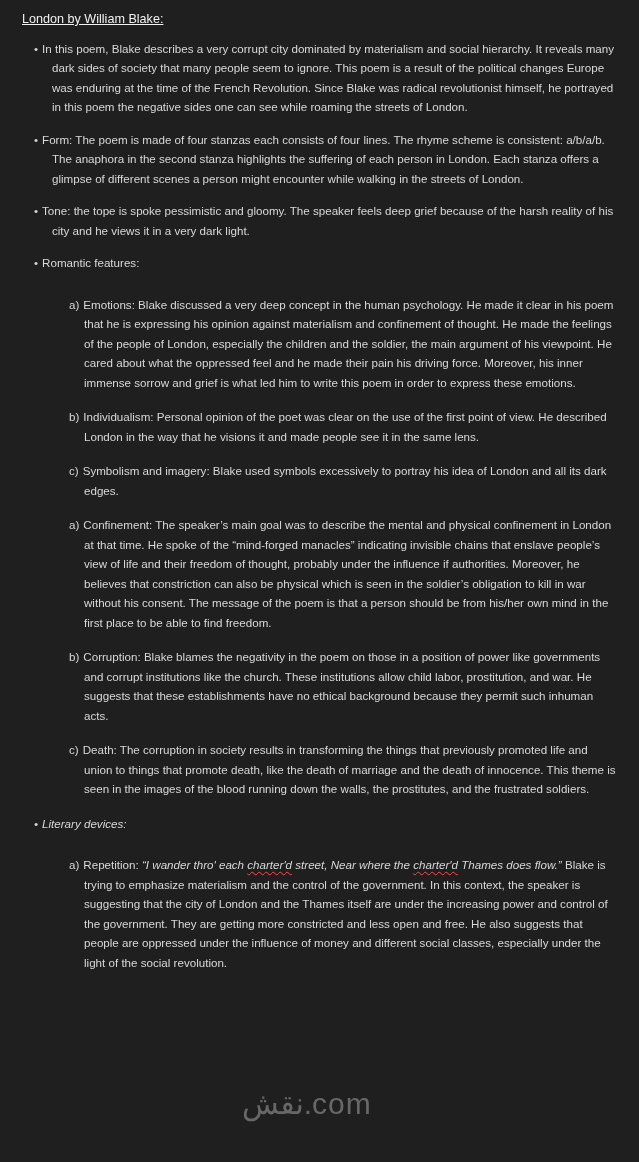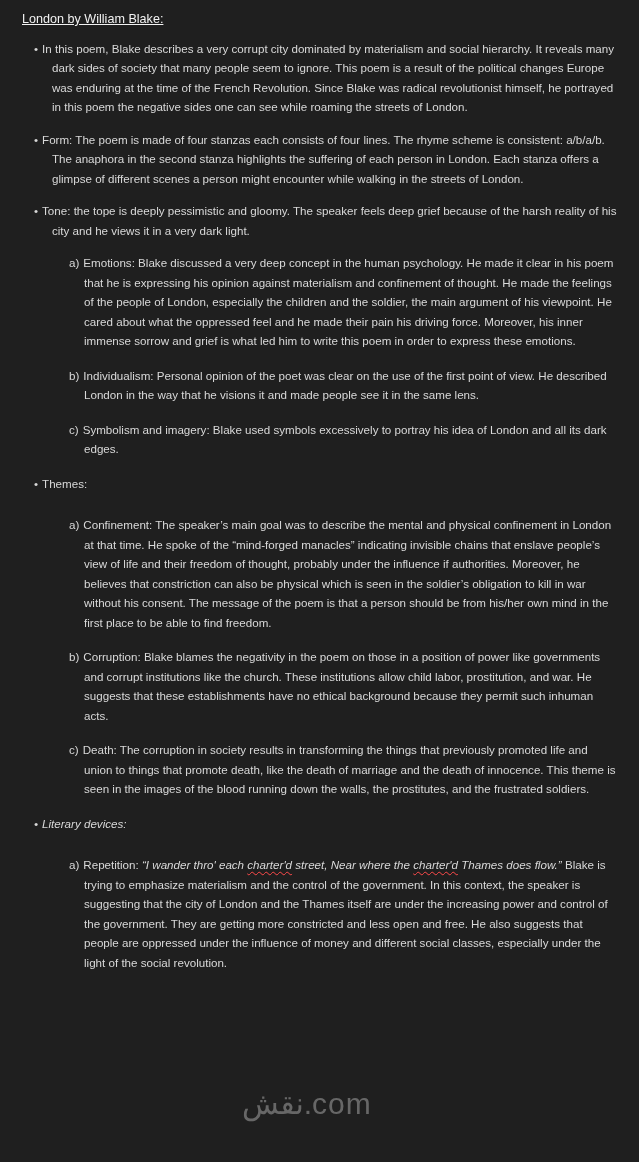--- a/index.html
+++ b/index.html
@@ -77,30 +77,30 @@
 <body>
 
 <div class="page">
 
   <h1 class="title">London by William Blake:</h1>
 
   <div class="para"><span class="dot">•</span><span class="txt">In this poem, Blake describes a very corrupt city dominated by materialism and social hierarchy. It reveals many dark sides of society that many people seem to ignore. This poem is a result of the political changes Europe was enduring at the time of the French Revolution. Since Blake was radical revolutionist himself, he portrayed in this poem the negative sides one can see while roaming the streets of London.</span></div>
 
   <div class="para"><span class="dot">•</span><span class="txt">Form: The poem is made of four stanzas each consists of four lines. The rhyme scheme is consistent: a/b/a/b. The anaphora in the second stanza highlights the suffering of each person in London. Each stanza offers a glimpse of different scenes a person might encounter while walking in the streets of London.</span></div>
 
-  <div class="para"><span class="dot">•</span><span class="txt">Tone: the tope is deeply pessimistic and gloomy. The speaker feels deep grief because of the harsh reality of his city and he views it in a very dark light.</span></div>
+  <div class="para"><span class="dot">•</span><span class="txt">Tone: the tope is spoke pessimistic and gloomy. The speaker feels deep grief because of the harsh reality of his city and he views it in a very dark light.</span></div>
 
+  <div class="para header-para"><span class="dot">•</span><span class="txt">Romantic features:</span></div>
 
   <div class="sub"><span class="marker">a)</span><span class="txt">Emotions: Blake discussed a very deep concept in the human psychology. He made it clear in his poem that he is expressing his opinion against materialism and confinement of thought. He made the feelings of the people of London, especially the children and the soldier, the main argument of his viewpoint. He cared about what the oppressed feel and he made their pain his driving force. Moreover, his inner immense sorrow and grief is what led him to write this poem in order to express these emotions.</span></div>
 
   <div class="sub"><span class="marker">b)</span><span class="txt">Individualism: Personal opinion of the poet was clear on the use of the first point of view. He described London in the way that he visions it and made people see it in the same lens.</span></div>
 
   <div class="sub"><span class="marker">c)</span><span class="txt">Symbolism and imagery: Blake used symbols excessively to portray his idea of London and all its dark edges.</span></div>
 
-  <div class="para header-para"><span class="dot">•</span><span class="txt">Themes:</span></div>
 
   <div class="sub"><span class="marker">a)</span><span class="txt">Confinement: The speaker’s main goal was to describe the mental and physical confinement in London at that time. He spoke of the “mind-forged manacles” indicating invisible chains that enslave people’s view of life and their freedom of thought, probably under the influence if authorities. Moreover, he believes that constriction can also be physical which is seen in the soldier’s obligation to kill in war without his consent. The message of the poem is that a person should be from his/her own mind in the first place to be able to find freedom.</span></div>
 
   <div class="sub"><span class="marker">b)</span><span class="txt">Corruption: Blake blames the negativity in the poem on those in a position of power like governments and corrupt institutions like the church. These institutions allow child labor, prostitution, and war. He suggests that these establishments have no ethical background because they permit such inhuman acts.</span></div>
 
   <div class="sub"><span class="marker">c)</span><span class="txt">Death: The corruption in society results in transforming the things that previously promoted life and union to things that promote death, like the death of marriage and the death of innocence. This theme is seen in the images of the blood running down the walls, the prostitutes, and the frustrated soldiers.</span></div>
 
   <div class="para header-para mt-lg"><span class="dot">•</span><span class="txt">Literary devices:</span></div>
 
   <div class="sub"><span class="marker">a)</span><span class="txt"><span>Repetition: </span><em class="quote"><span>“I wander thro' each </span><span class="squiggle">charter'd</span><span> street, Near where the </span><span class="squiggle">charter'd</span><span> Thames does flow.”</span></em><span>  Blake is trying to emphasize materialism and the control of the government. In this context, the speaker is suggesting that the city of London and the Thames itself are under the increasing power and control of the government. They are getting more constricted and less open and free. He also suggests that people are oppressed under the influence of money and different social classes, especially under the light of the social revolution.</span></span></div>

